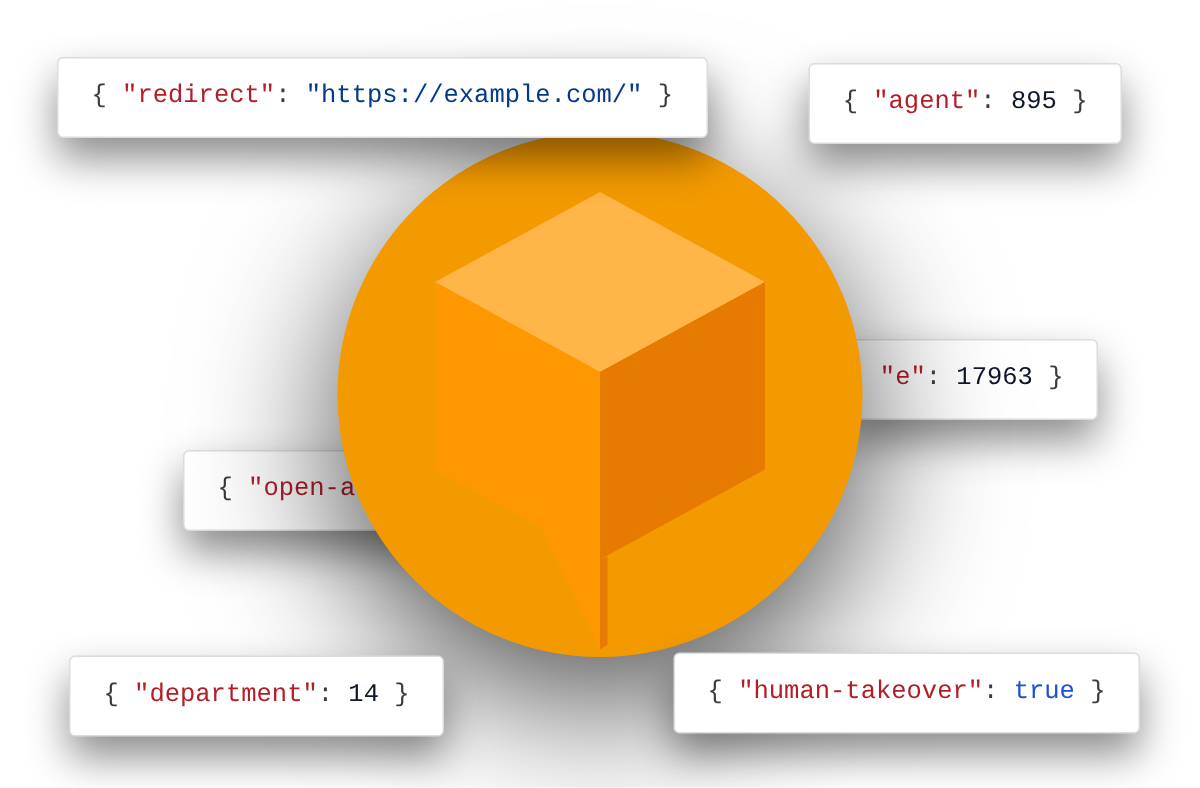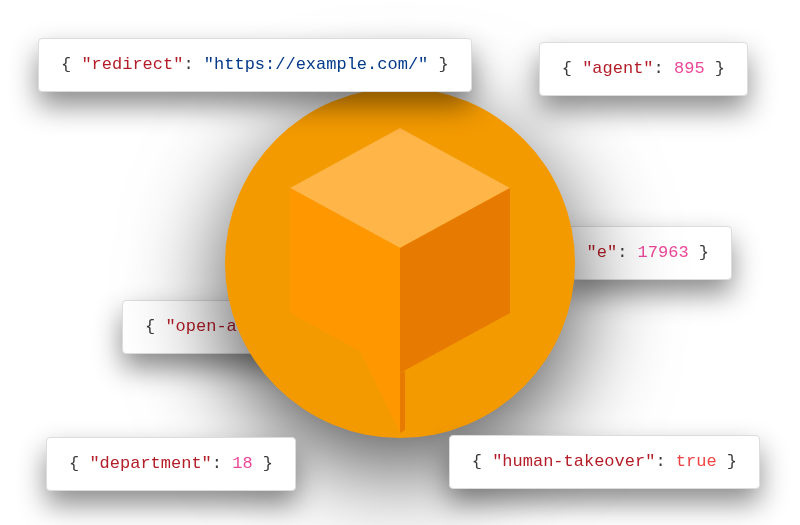--- a/index.html
+++ b/index.html
@@ -25,22 +25,22 @@
     border-radius: 4px;
     padding: 16px 22px;
     font-size: 17px;
     line-height: 1.2;
     white-space: nowrap;
     box-shadow: 0 14px 28px rgba(0,0,0,0.45);
   }
   .tok-brace { color: #3b3b3b; }
   .tok-key   { color: #b31d28; }
   .tok-string{ color: #033a8a; }
-  .tok-number{ color: #ec4899; }
-  .tok-bool  { color: #ef4444; }
+  .tok-number{ color: #0f172a; }
+  .tok-bool  { color: #1d4ed8; }
   .tok-punct { color: #3b3b3b; }
 
   
   .pos-1 { left: 38px;  top: 38px; }
   .pos-2 { right: 52px; top: 42px; }
   .pos-3 { right: 68px; top: 226px; z-index: 0; }
   .pos-4 { left: 122px; top: 300px; z-index: 0; }
   .pos-5 { left: 46px;  bottom: 34px; }
   .pos-6 { right: 40px; bottom: 36px; }
 
@@ -76,18 +76,18 @@
 
 <div class="snippet pos-3">
   <span class="tok-key">"e"</span><span class="tok-punct">: </span><span class="tok-number">17963</span><span class="tok-brace"> }</span>
 </div>
 
 <div class="snippet pos-4">
   <span class="tok-brace">{ </span><span class="tok-key">"open-article"</span><span class="tok-punct">:</span>
 </div>
 
 <div class="snippet pos-5">
-  <span class="tok-brace">{ </span><span class="tok-key">"department"</span><span class="tok-punct">: </span><span class="tok-number">18</span><span class="tok-brace"> }</span>
+  <span class="tok-brace">{ </span><span class="tok-key">"department"</span><span class="tok-punct">: </span><span class="tok-number">14</span><span class="tok-brace"> }</span>
 </div>
 
 <div class="snippet pos-6">
   <span class="tok-brace">{ </span><span class="tok-key">"human-takeover"</span><span class="tok-punct">: </span><span class="tok-bool">true</span><span class="tok-brace"> }</span>
 </div>
 
 </body></html>

